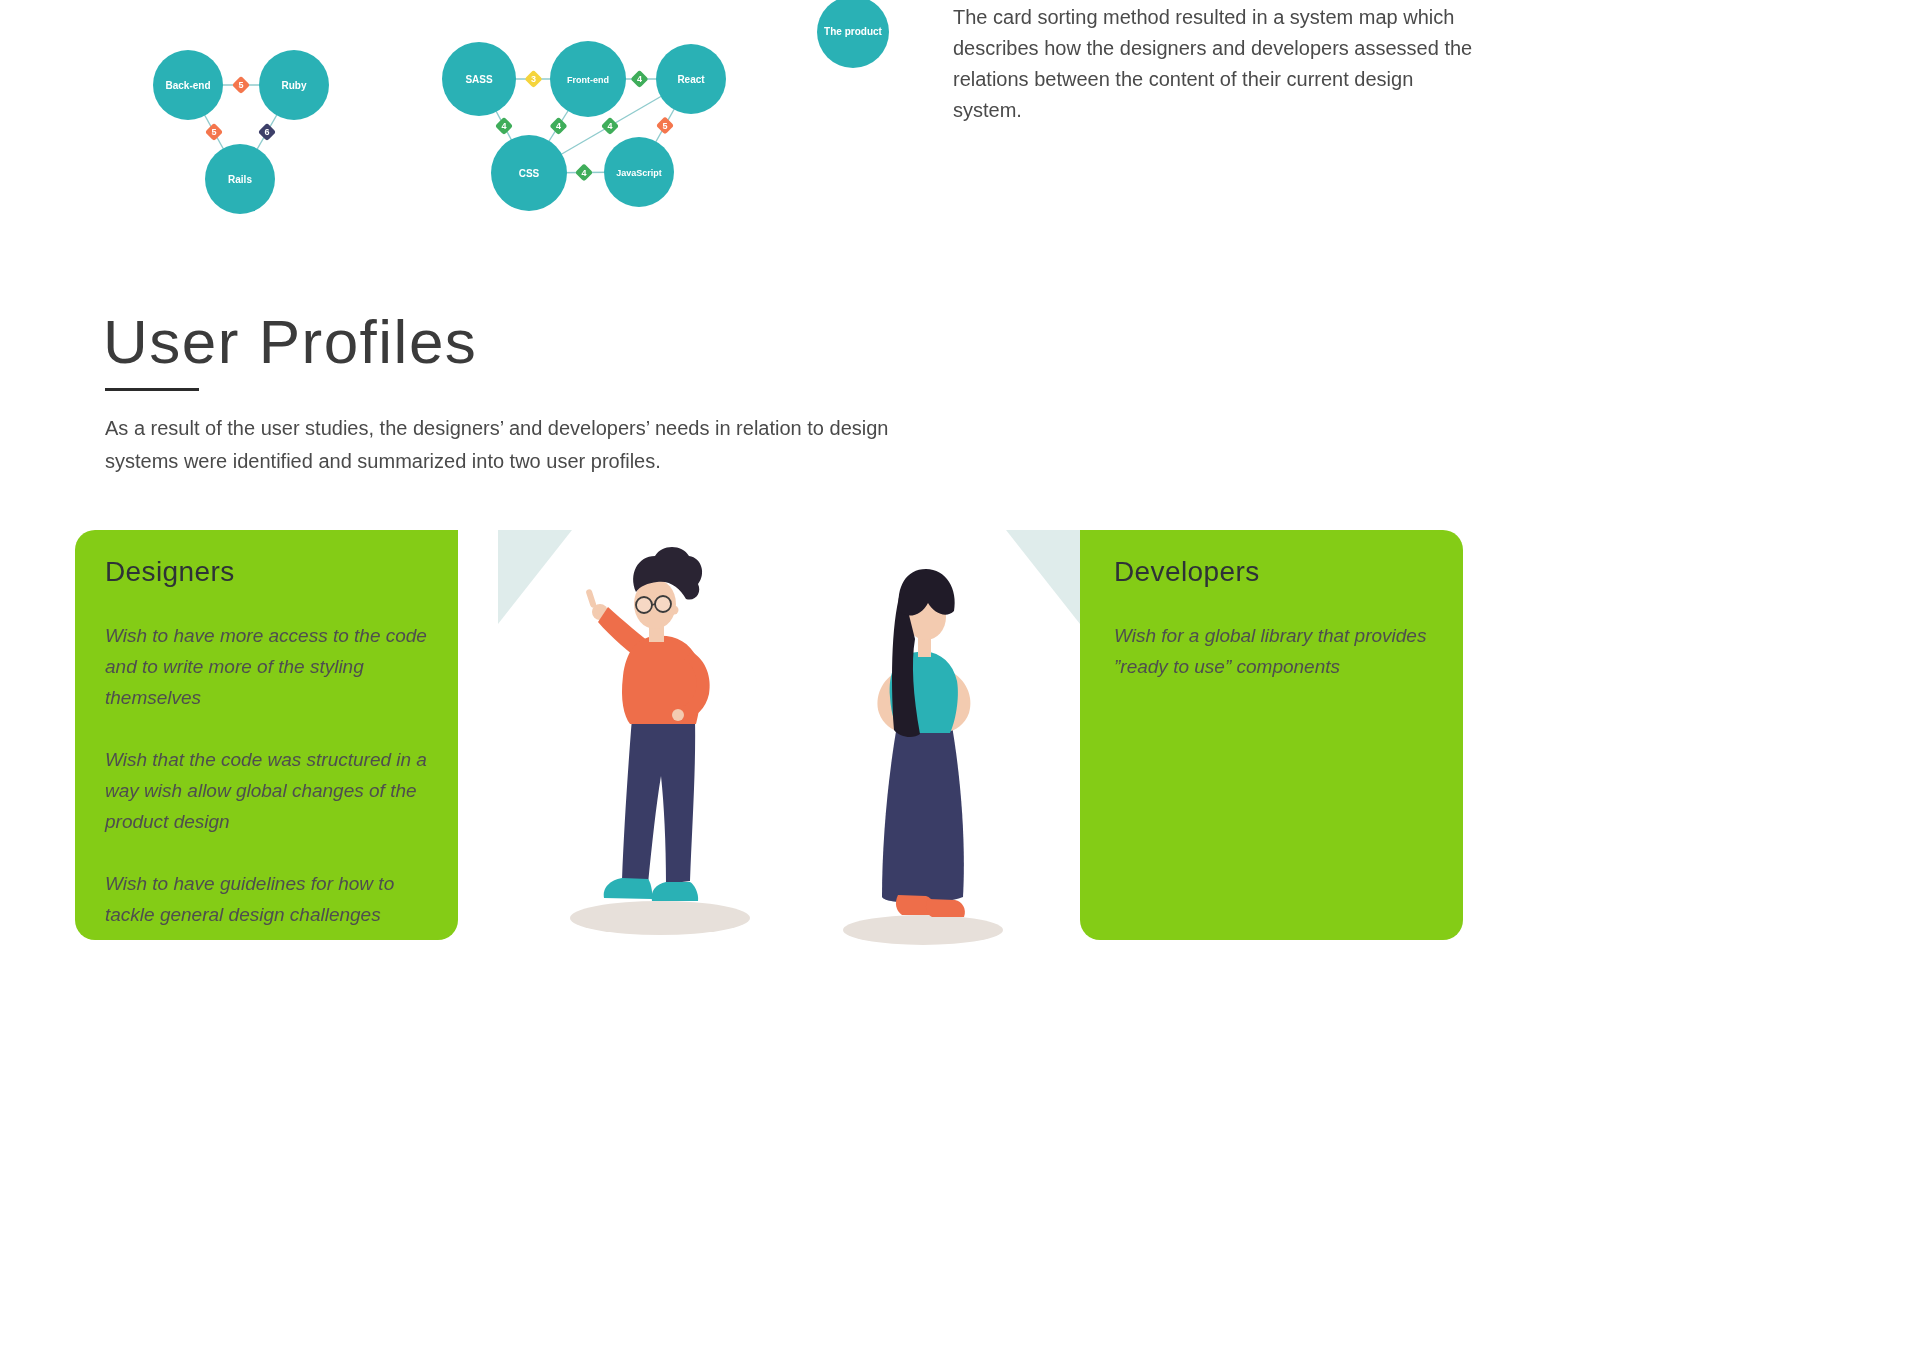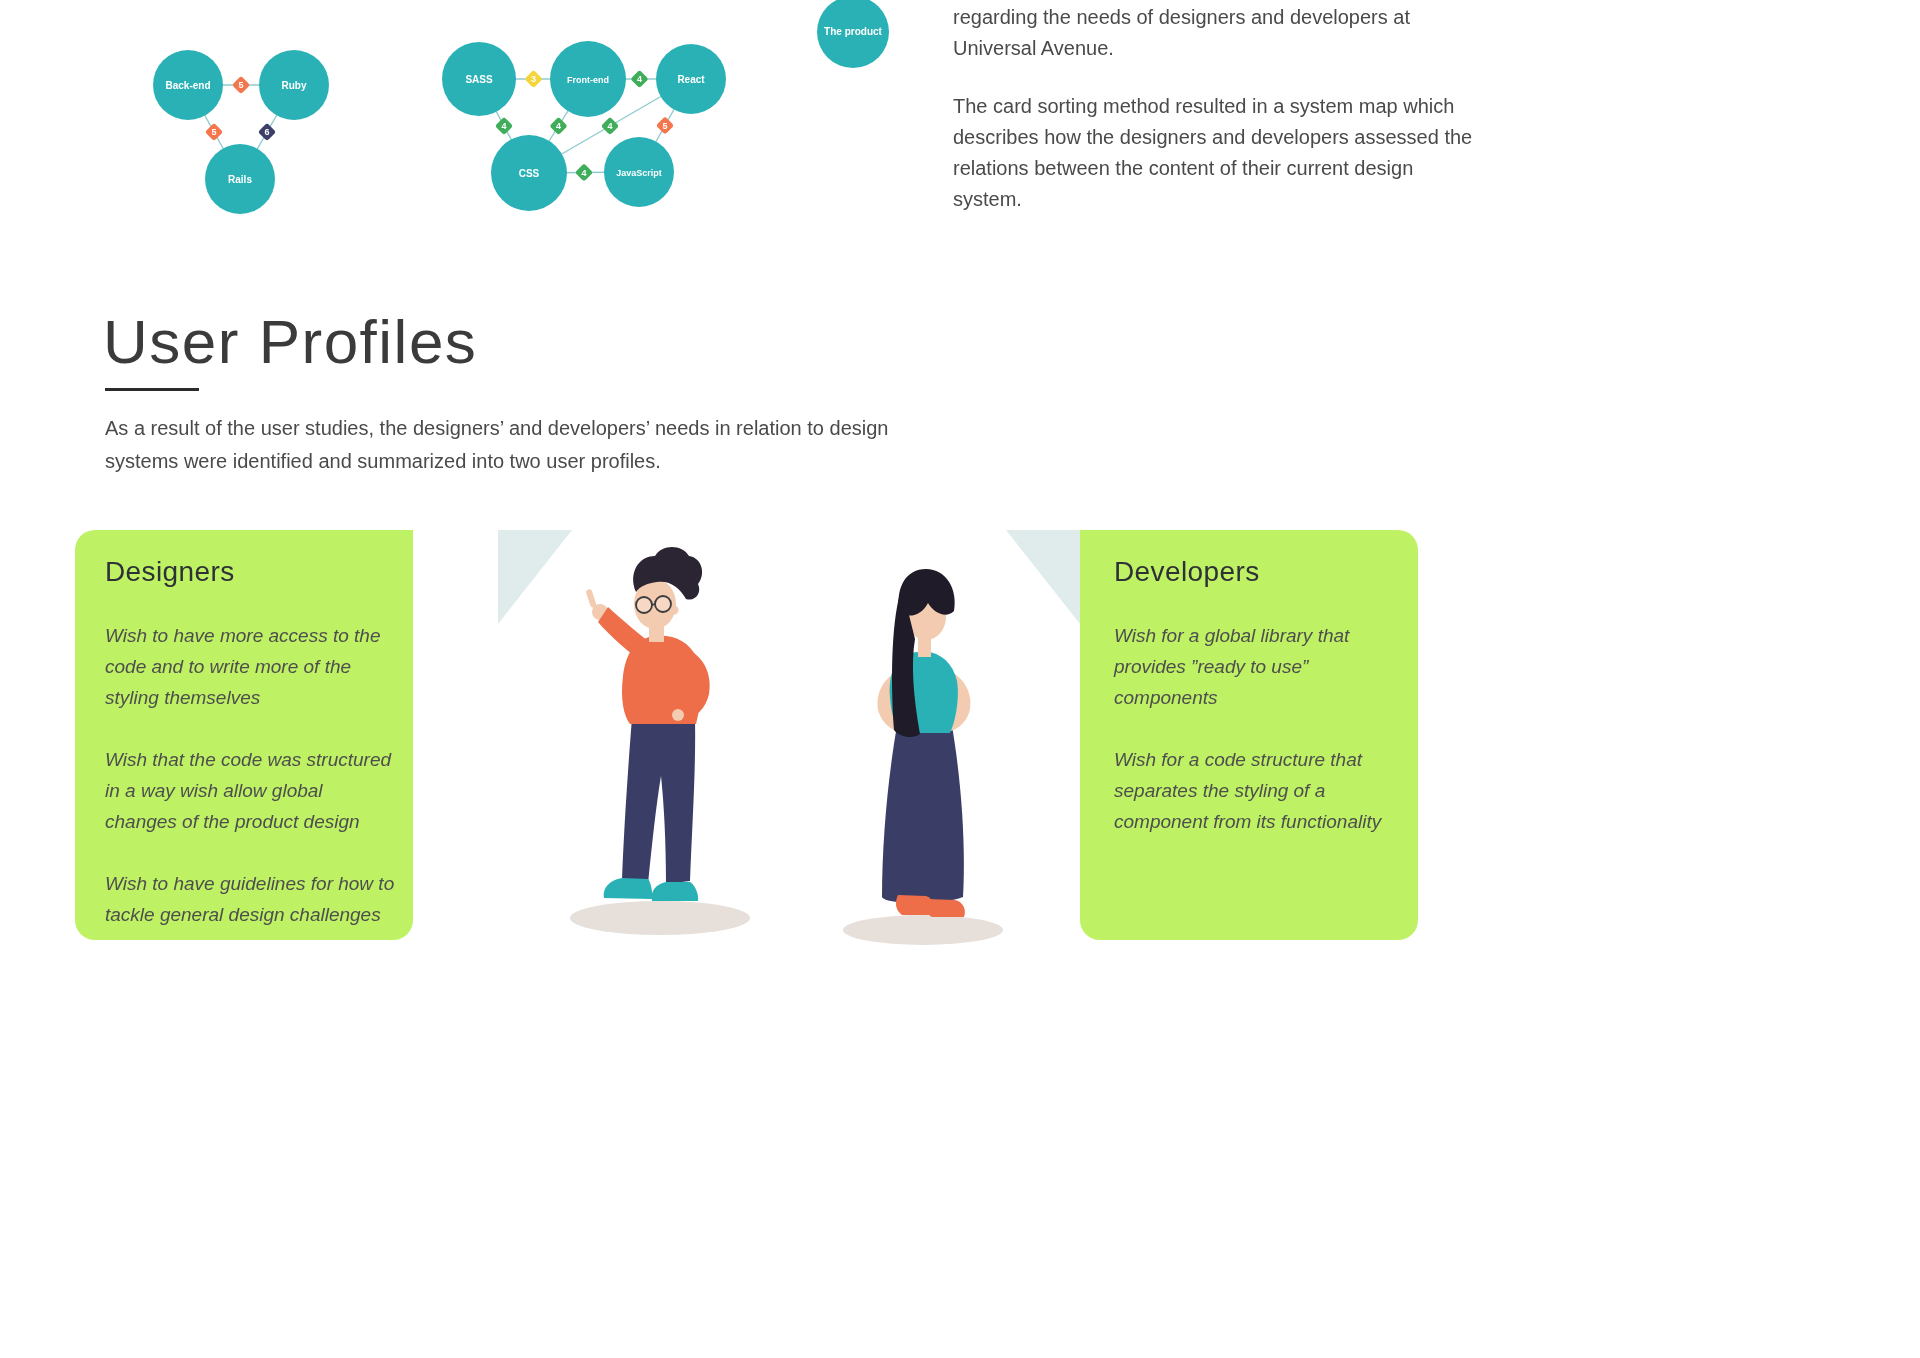--- a/index.html
+++ b/index.html
@@ -19,21 +19,21 @@
   .right-col { position:absolute; left:953px; top:2px; width:532px;
     color:#4a4a4a; font-size:20px; line-height:31px; }
   .right-col p { margin:0 0 27px 0; }
 
   .section-title { position:absolute; left:103px; top:306px; font-size:62px; font-weight:300;
     letter-spacing:1.5px; color:#3b3b3b; }
   .title-underline { position:absolute; left:105px; top:388px; width:94px; height:3px; background:#2b2b2b; }
   .section-intro { position:absolute; left:105px; top:412px; width:792px;
     font-size:20px; line-height:33px; color:#4a4a4a; }
 
-  .profile-card { position:absolute; top:530px; width:338px; height:410px; background:#bef264; }
+  .profile-card { position:absolute; top:530px; width:383px; height:410px; background:#84cc16; }
   .card-designers { left:75px; border-radius:20px 0 20px 20px; }
   .card-developers { left:1080px; border-radius:0 20px 20px 20px; }
   .card-tail { position:absolute; top:530px; width:74px; height:94px; background:#dfeceb; }
   .tail-designers { left:498px; clip-path:polygon(0 0, 100% 0, 0 100%); }
   .tail-developers { left:1006px; clip-path:polygon(0 0, 100% 0, 100% 100%); }
 
   .card-inner { padding:26px 18px 0 30px; }
   .profile-title { font-size:28px; font-weight:400; letter-spacing:0.4px; color:#2e3237; margin:0 0 32px 0; }
   .wish { font-size:19px; line-height:31px; color:#4e4e4e; margin:0 0 31px 0; max-width:388px;font-style:italic; }
 
@@ -96,21 +96,20 @@
       <text x="233" y="94.5" text-anchor="middle" fill="#ffffff" font-size="9" font-weight="bold">5</text>
       <rect x="-6.5" y="-6.5" width="13" height="13" rx="3" transform="translate(152 138.5) rotate(45)" fill="#3fad5a"></rect>
       <text x="152" y="141.5" text-anchor="middle" fill="#ffffff" font-size="9" font-weight="bold">4</text>
     </svg>
 
   <div class="product-circle">
     <span>The product</span>
   </div>
 
   <div class="right-col">
-    <p>regarding the needs of designers and developers at Universal Avenue.</p>
     <p>The card sorting method resulted in a system map which describes how the designers and developers assessed the relations between the content of their current design system.</p>
   </div>
 
   <h1 class="section-title" style="margin:0;">User Profiles</h1>
   <div class="title-underline"></div>
   <p class="section-intro" style="margin:0;">As a result of the user studies, the designers’ and developers’ needs in relation to design systems were identified and summarized into two user profiles.</p>
 
   <div class="profile-card card-designers">
     <div class="card-inner">
       <h2 class="profile-title">Designers</h2>
@@ -118,21 +117,20 @@
       <p class="wish">Wish that the code was structured in a way wish allow global changes of the product design</p>
       <p class="wish">Wish to have guidelines for how to tackle general design challenges</p>
     </div>
   </div>
   <div class="card-tail tail-designers"></div>
 
   <div class="profile-card card-developers">
     <div class="card-inner" style="padding-left:34px;">
       <h2 class="profile-title">Developers</h2>
       <p class="wish">Wish for a global library that provides ”ready to use” components</p>
-      <p class="wish">Wish for a code structure that separates the styling of a component from its functionality</p>
     </div>
   </div>
   <div class="card-tail tail-developers"></div>
 
   <svg id="designer-illo" class="illustration" width="215" height="412" viewBox="0 0 215 412">
     <ellipse cx="102" cy="390" rx="90" ry="17" fill="#e7e0da"></ellipse>
 
     <path d="M74,190 C70,240 66,300 64,352 L90,356 C94,316 98,278 103,248 C106,276 108,314 108,356 L132,353 C134,300 138,240 137,192 Z" fill="#3a3d66"></path>
 
     <path d="M64,350 C52,352 44,360 46,370 L94,371 C95,362 92,353 90,351 Z" fill="#2ab1b5"></path>

